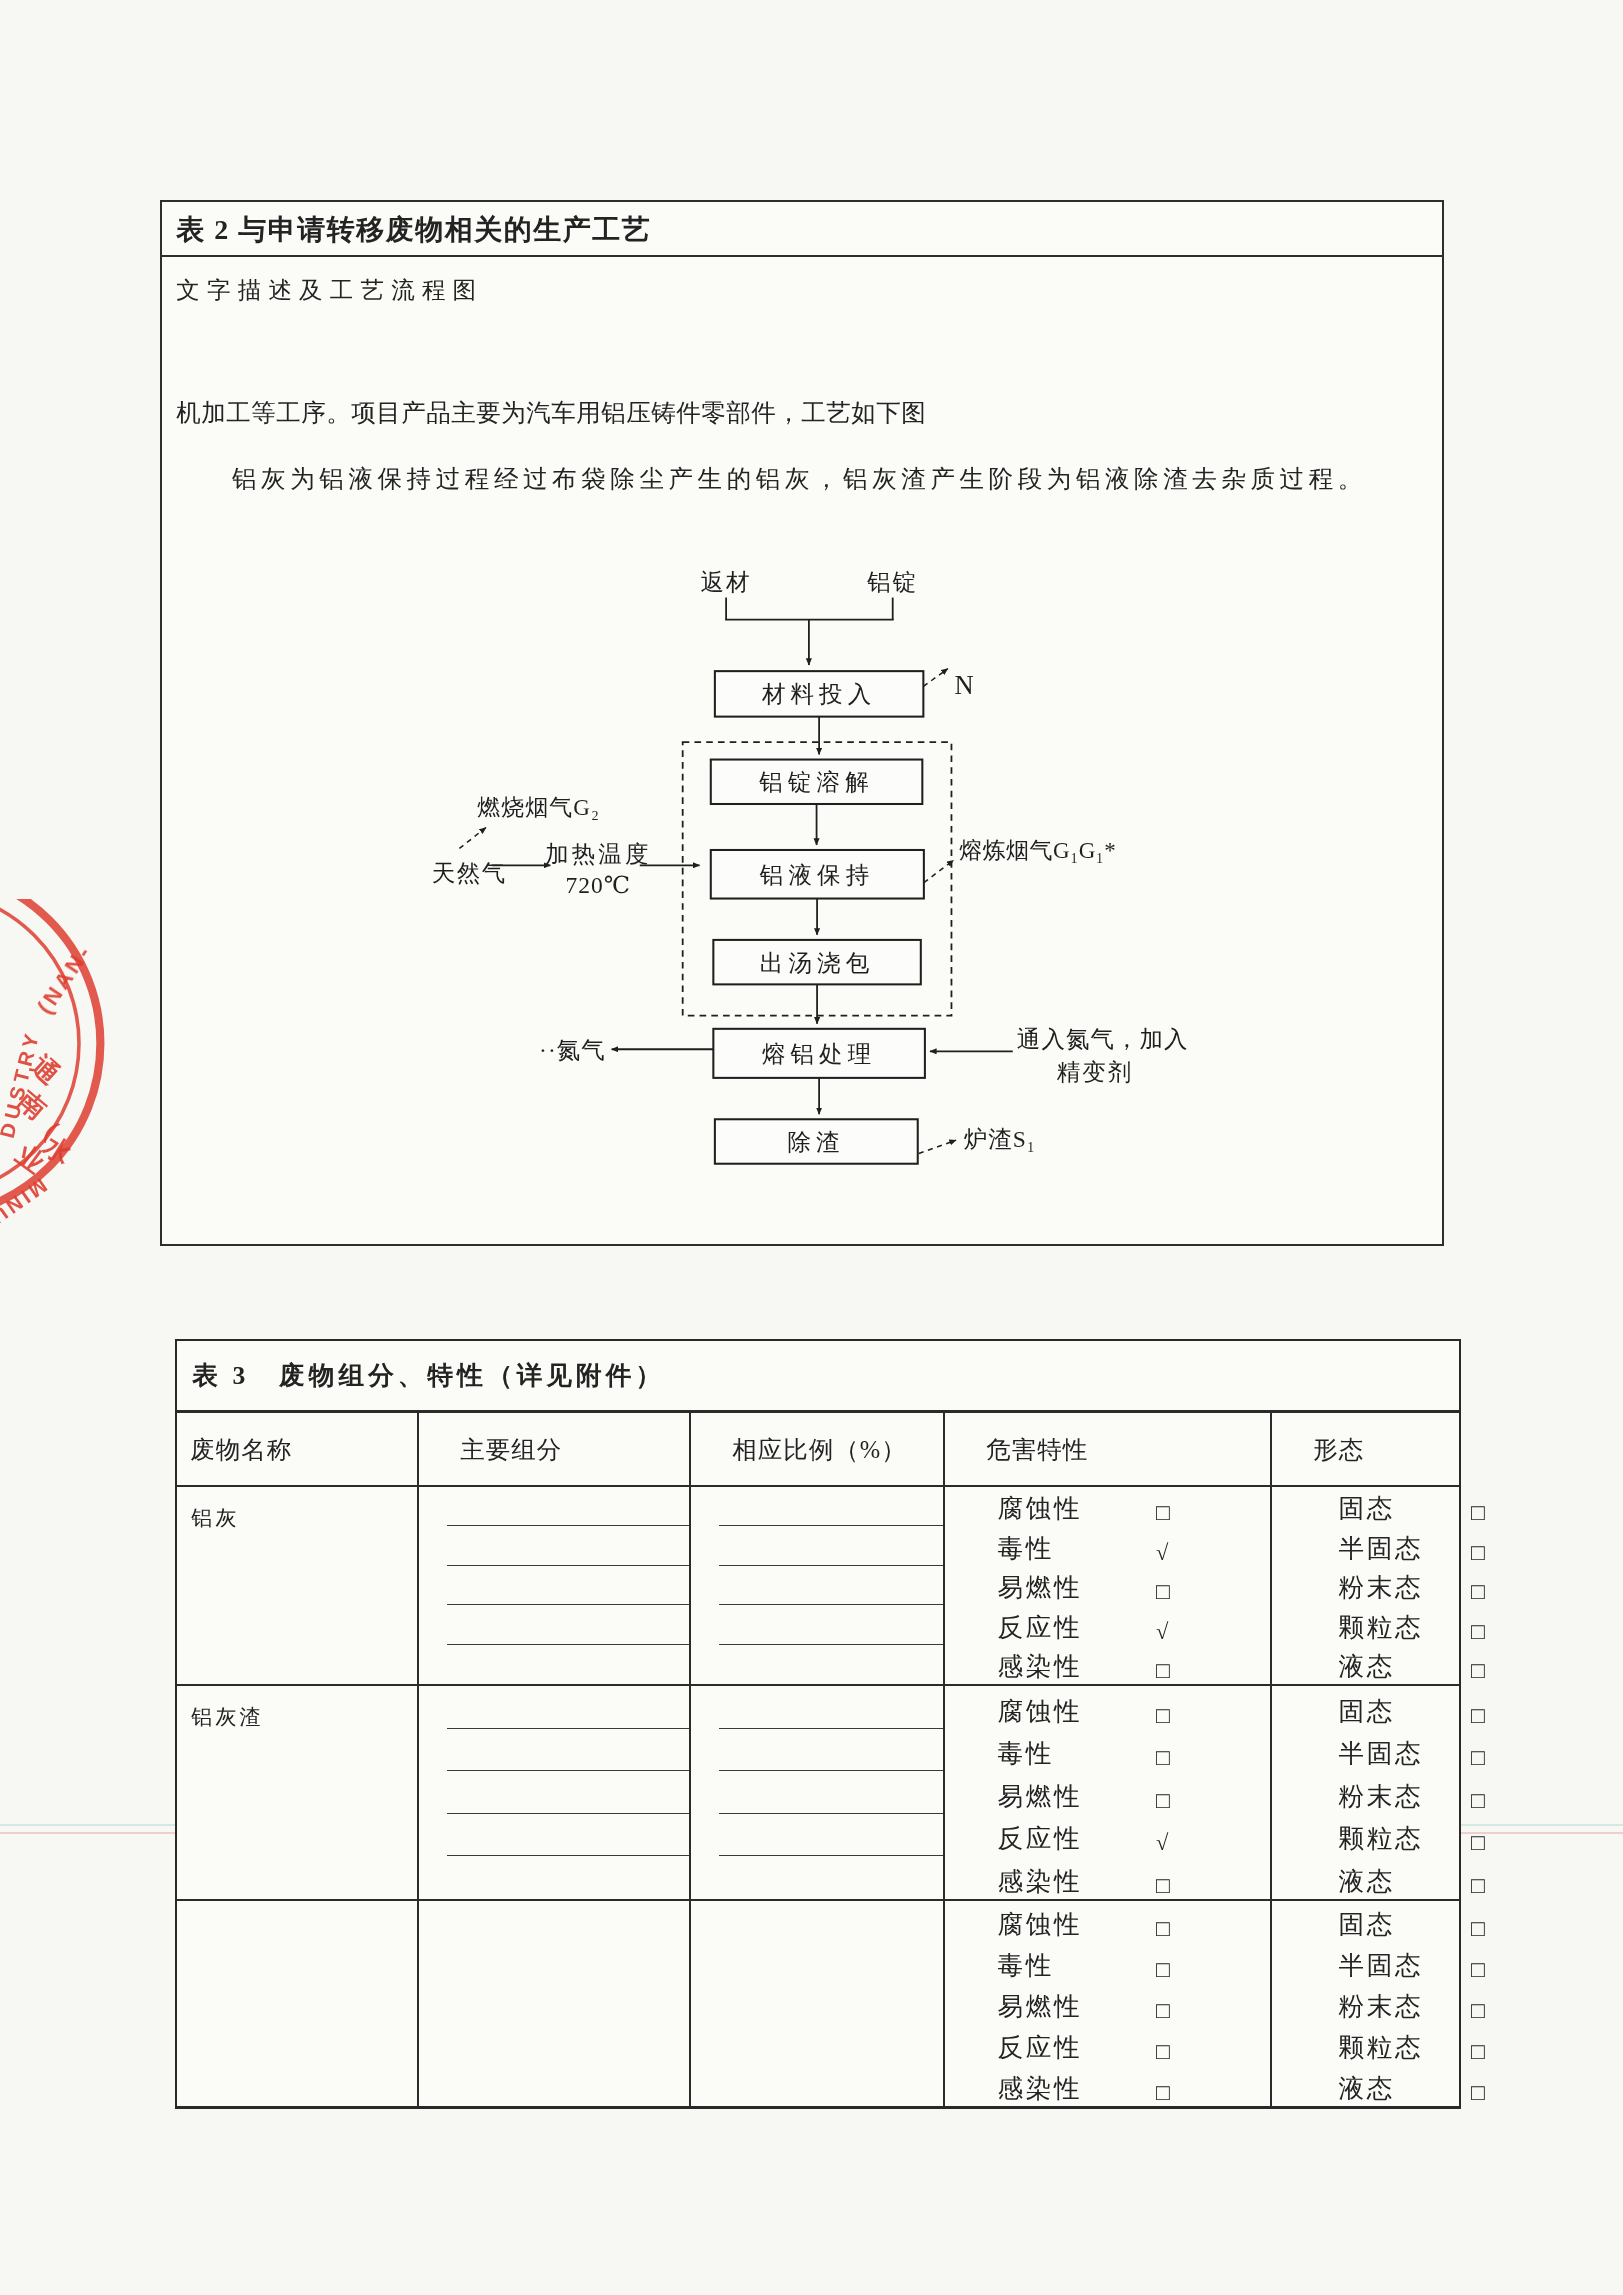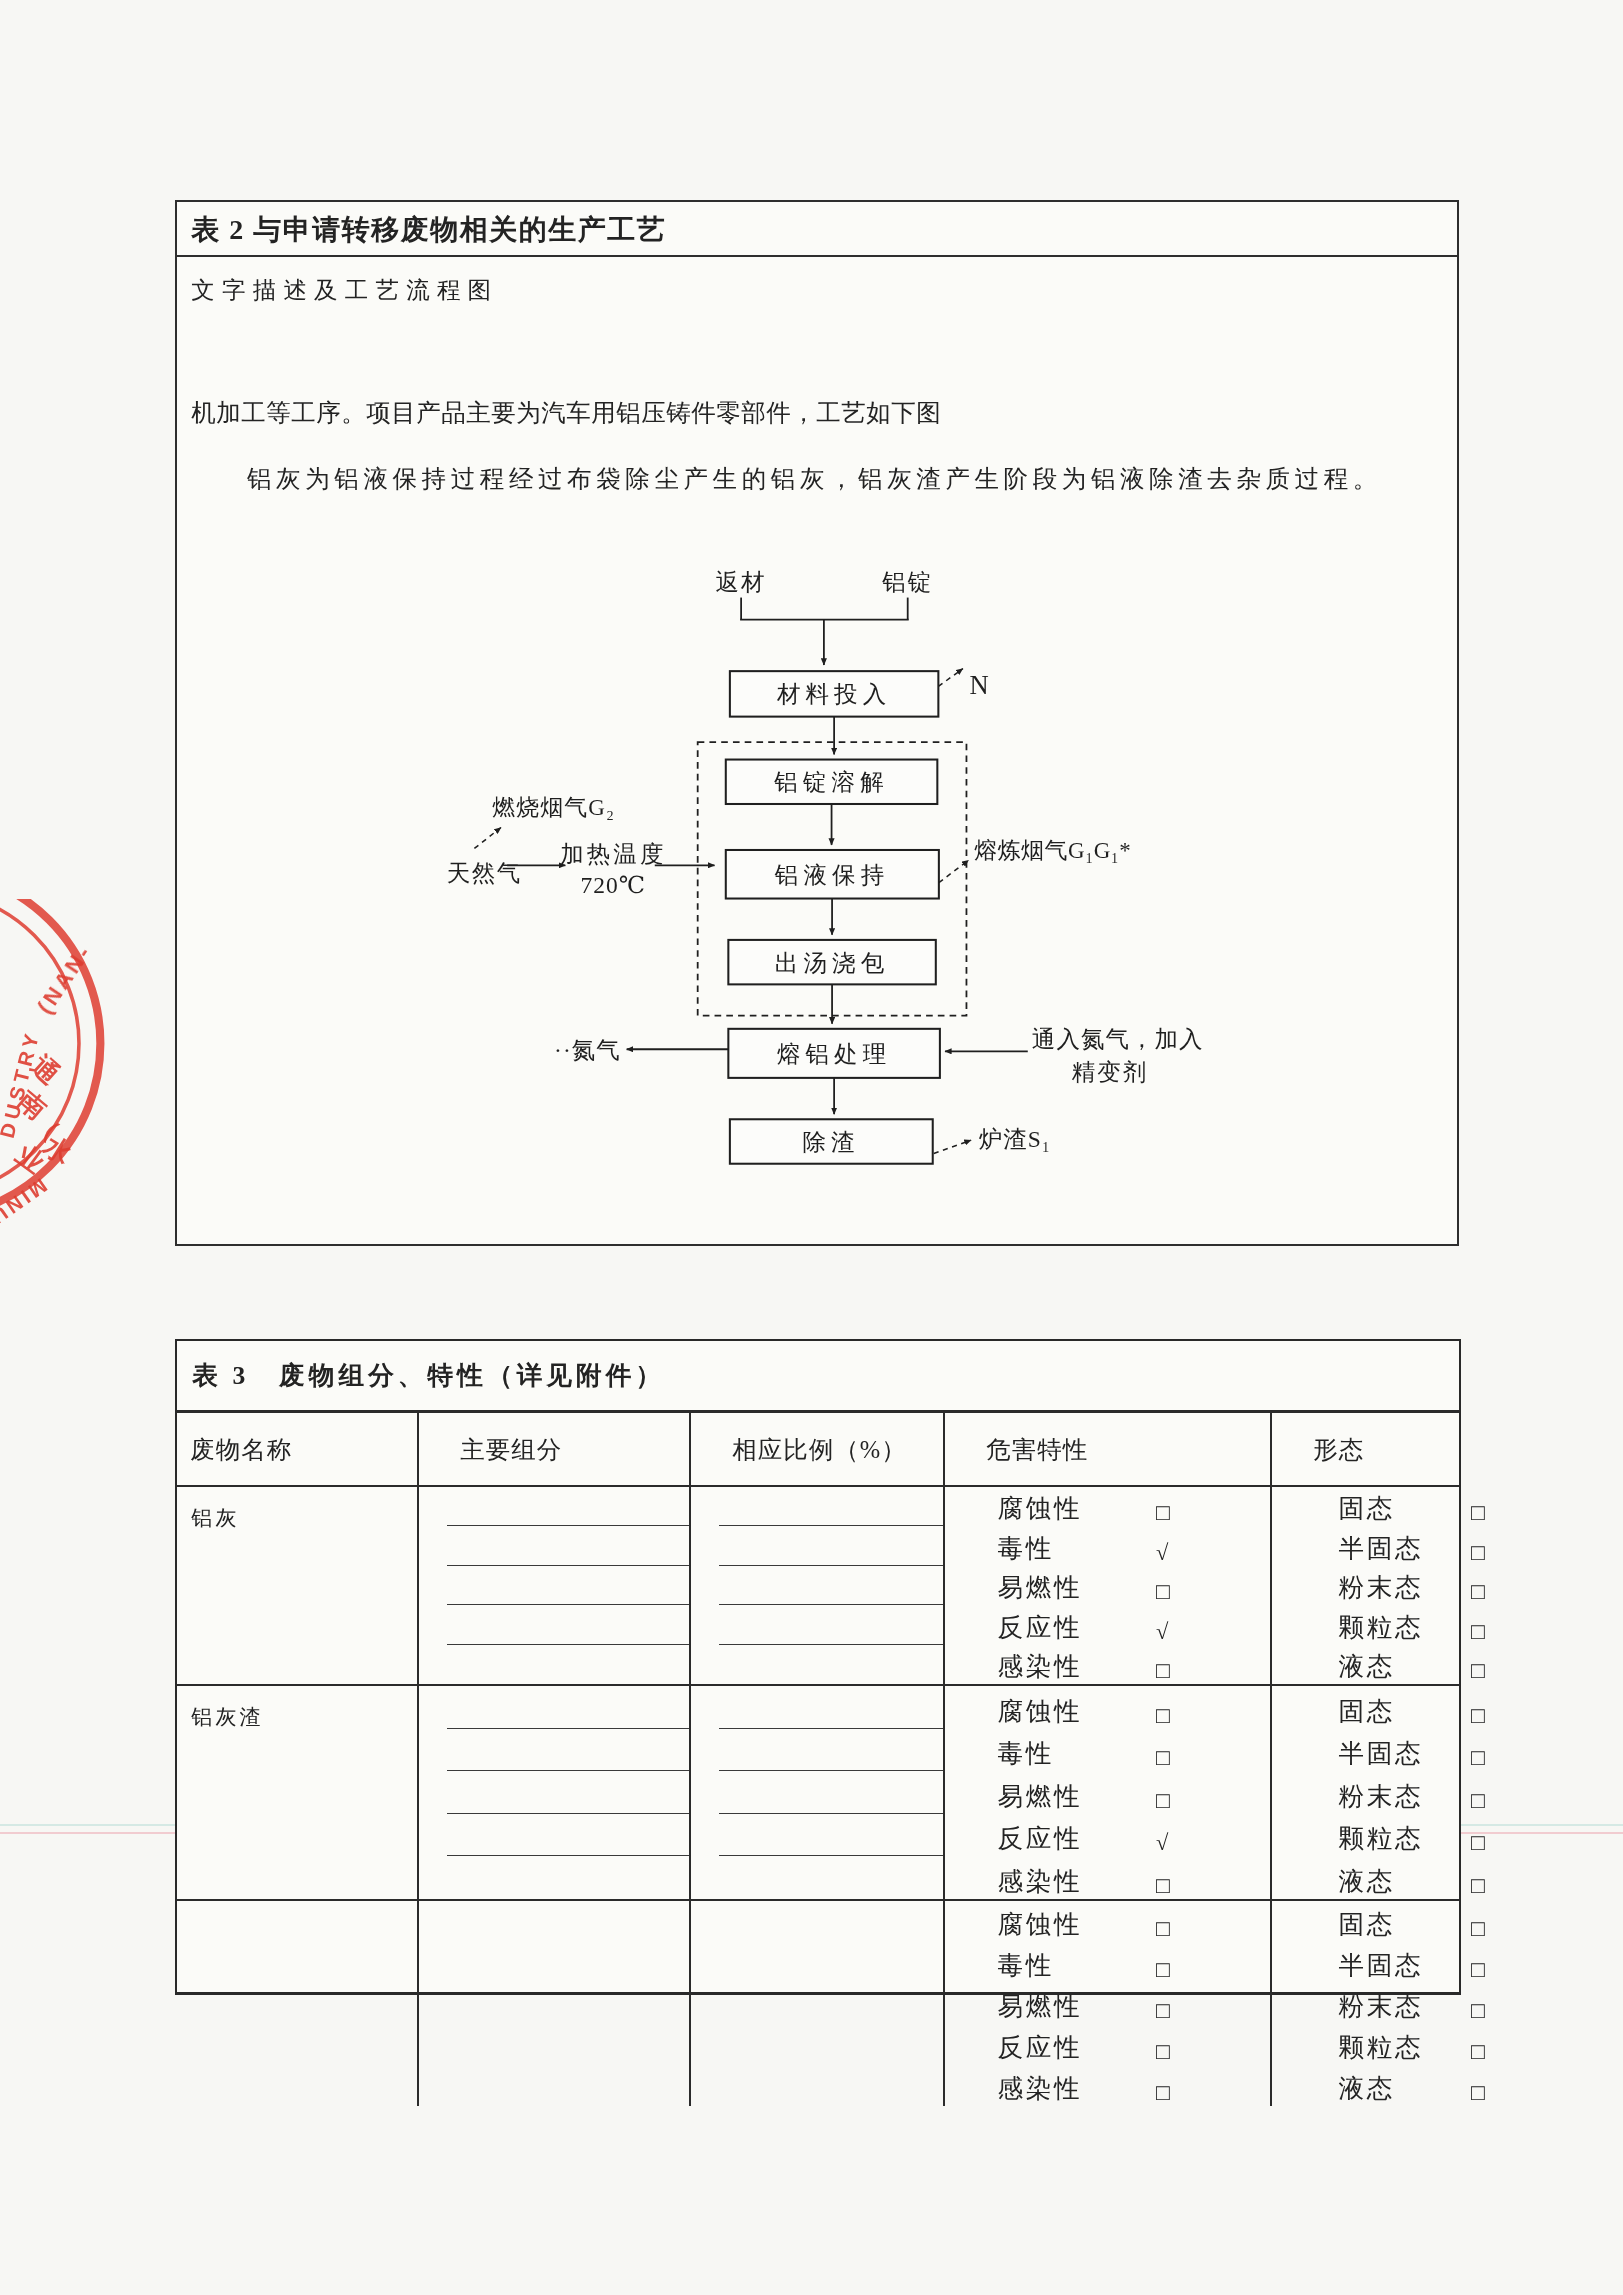--- a/index.html
+++ b/index.html
@@ -2,33 +2,33 @@
 <html style="font-size:8.2px"><head>
 <meta charset="utf-8">
 <style>
   html,body{margin:0;padding:0;background:#e9e9e6;}
   .page{
     position:relative;width:1623px;height:2295px;margin:0 auto;
     background:#f7f7f4;overflow:hidden;
     font-family:"Liberation Serif","DejaVu Serif",serif;color:#232323;
   }
   
-  .t2{position:absolute;left:175px;top:200px;width:1284px;height:1046px;
+  .t2{position:absolute;left:160px;top:200px;width:1284px;height:1046px;
       border:2px solid #2e2e2e;box-sizing:border-box;background:#fbfbf8;}
   .t2-titlerow{position:absolute;left:0;top:0;width:100%;height:55px;
       border-bottom:2px solid #2e2e2e;box-sizing:border-box;}
   .t2-title{position:absolute;left:14.3px;top:9.2px;font-size:28px;font-weight:bold;letter-spacing:1.5px;}
   .t2-sub{position:absolute;left:14.3px;top:72px;font-size:23.5px;letter-spacing:7.2px;}
   .t2-p1{position:absolute;left:70px;top:129px;font-size:24.5px;letter-spacing:5.1px;white-space:nowrap;}
   .t2-p2{position:absolute;left:14.3px;top:194px;font-size:24.5px;letter-spacing:0.5px;white-space:nowrap;}
   .t2-p3{position:absolute;left:70px;top:260px;font-size:24.5px;letter-spacing:4.6px;white-space:nowrap;}
   .flow{position:absolute;left:0;top:332px;}
   .flow text{font-family:"Liberation Serif","DejaVu Serif",serif;fill:#1f1f1f;}
   
-  .t3{position:absolute;left:175px;top:1339px;width:1286px;height:656px;
+  .t3{position:absolute;left:175px;top:1339px;width:1286px;height:770px;
       border:2px solid #292929;border-bottom-width:3.1px;box-sizing:border-box;background:#fbfbf8;}
   .t3-titlerow{height:72px;border-bottom:3.1px solid #2b2b2b;box-sizing:border-box;position:relative;}
   .t3-title{position:absolute;left:15.3px;top:17.4px;font-size:25.6px;font-weight:bold;letter-spacing:4.1px;}
   .t3-grid{display:grid;grid-template-columns:242px 244px 226px 299px 1fr;gap:28px;}
   .t3-head{height:74px;border-bottom:2.6px solid #2b2b2b;box-sizing:border-box;}
   .t3-head .cell{display:flex;align-items:center;padding-left:13.3px;font-size:24.5px;letter-spacing:1px;
       border-right:2px solid #2b2b2b;box-sizing:border-box;}
   .t3-head .cell:last-child{border-right:none;}
   .t3-row{box-sizing:border-box;border-bottom:2px solid #2b2b2b;}
   .t3-row:last-child{border-bottom:none;}

